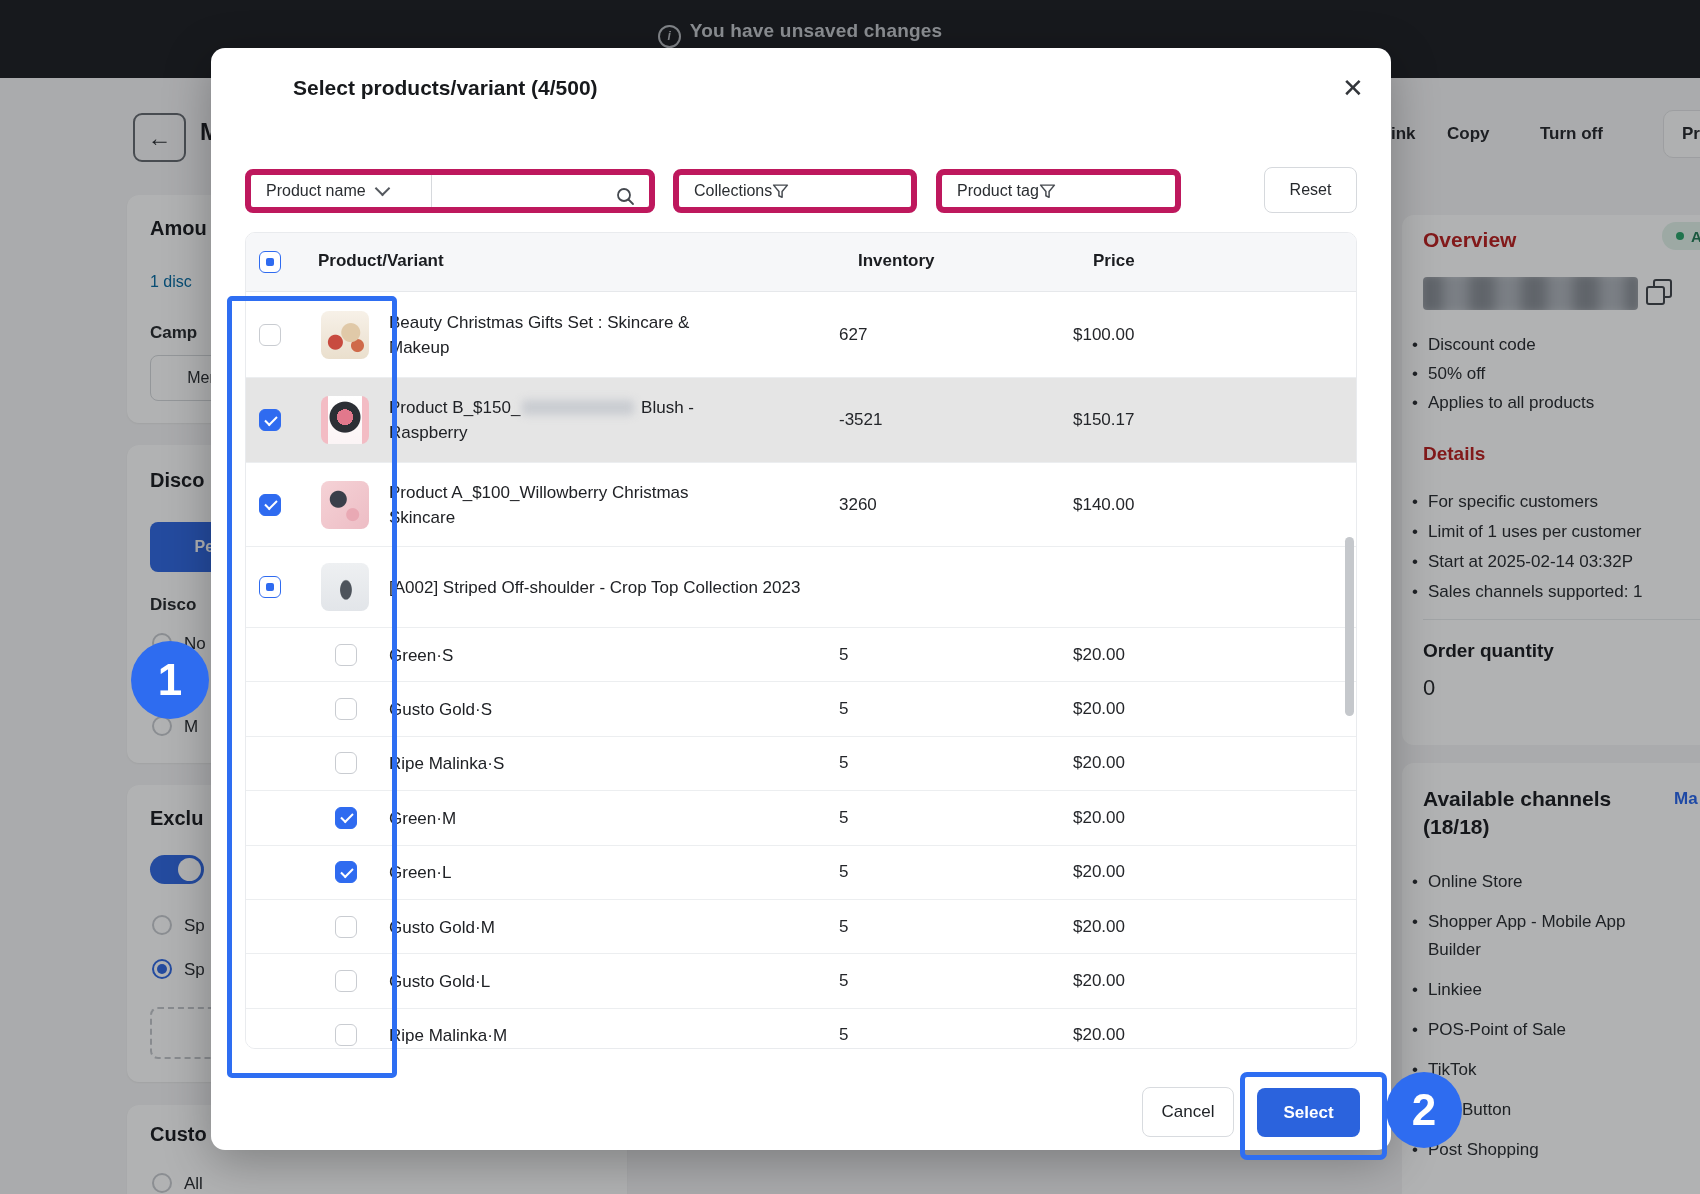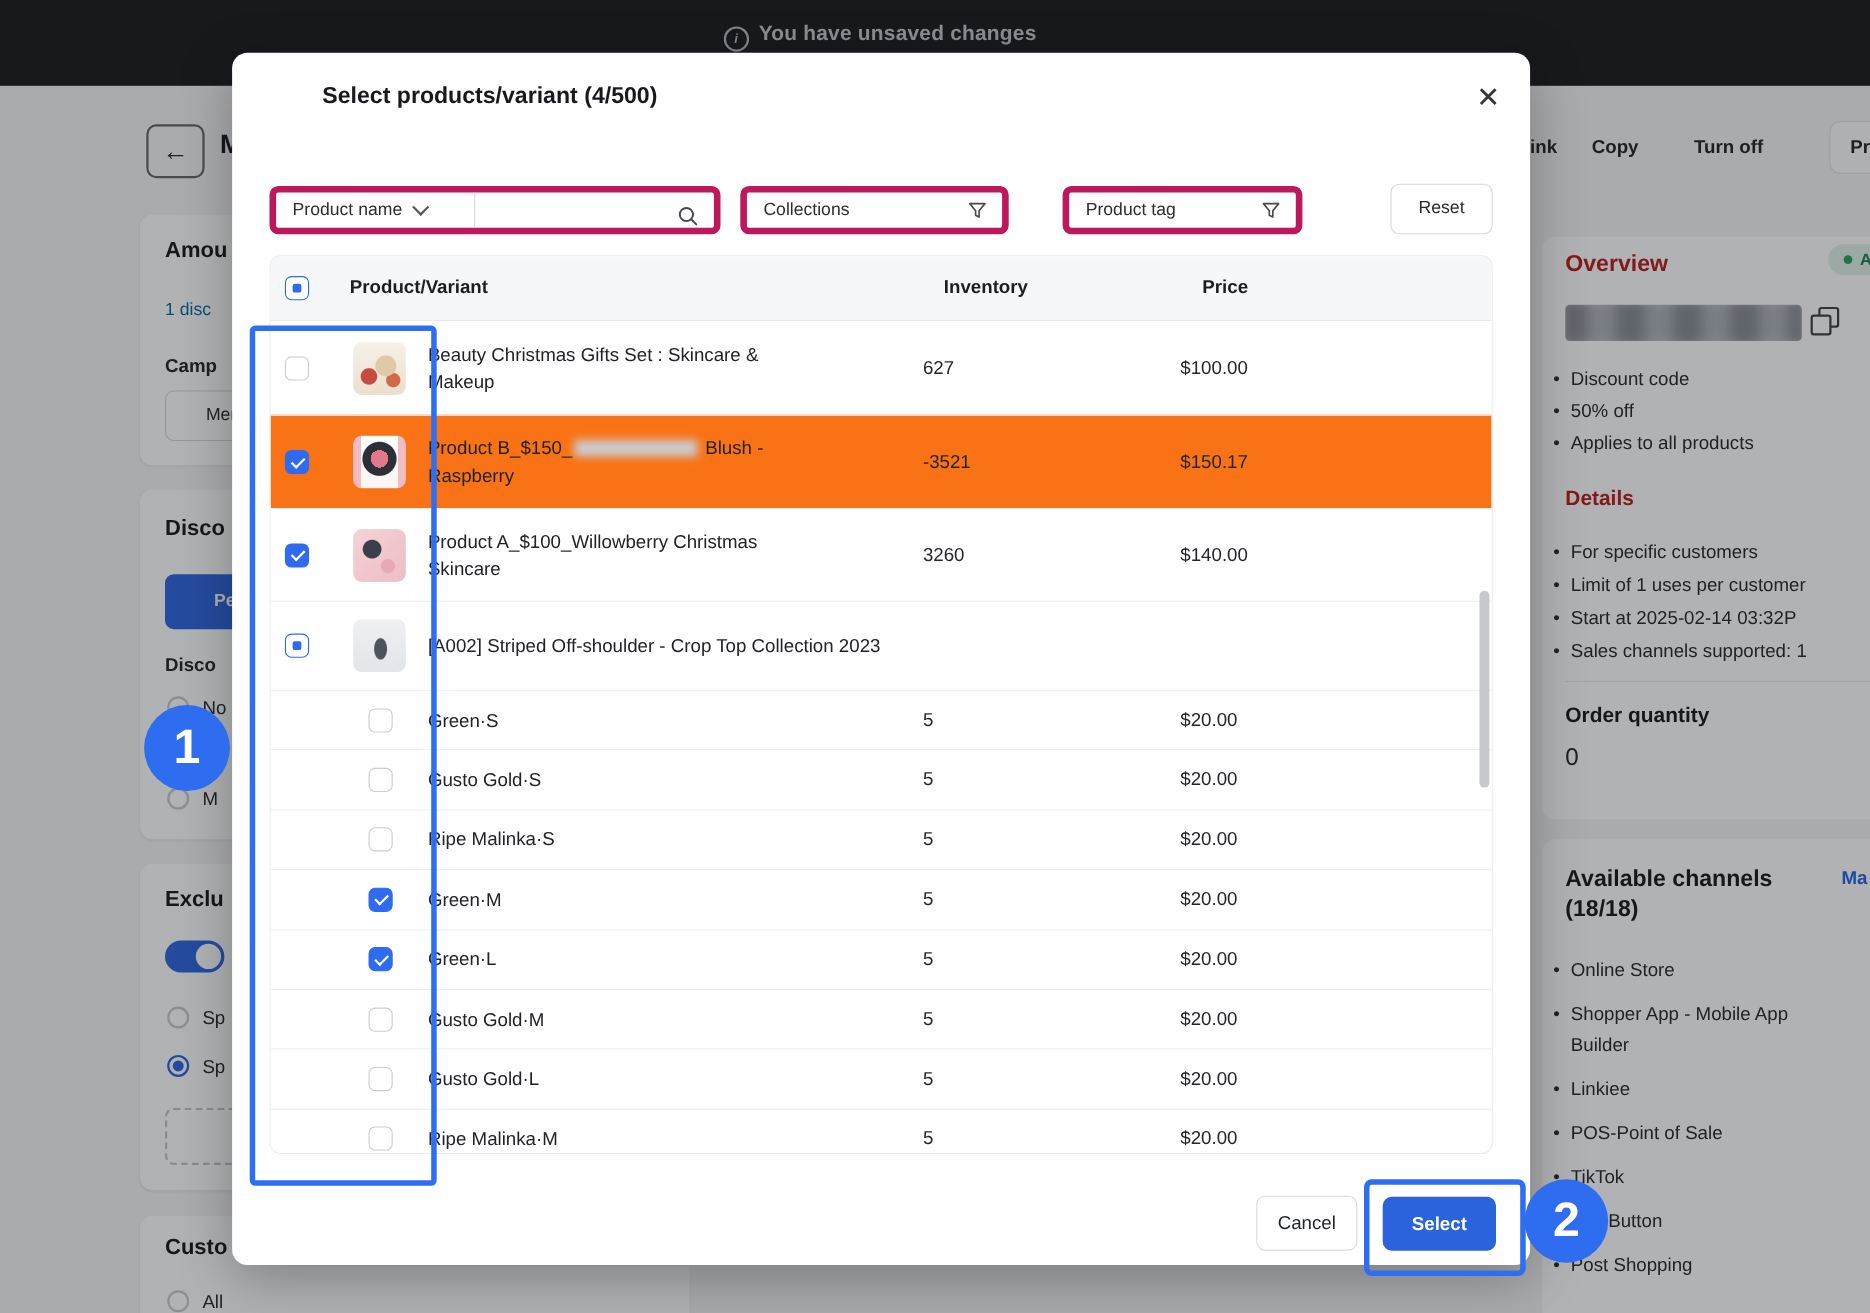--- a/index.html
+++ b/index.html
@@ -73,37 +73,37 @@
   .fbox{position:absolute;top:121px;height:44px;border:6px solid #be185d;border-radius:8px;
         box-sizing:border-box;display:flex;align-items:center;background:#fff;}
   .combo{left:34px;width:410px;}
   .combo-label{padding-left:15px;font-size:16px;color:#2a2d31;display:flex;align-items:center;}
   .chev{width:9px;height:9px;border-right:2px solid #55595f;border-bottom:2px solid #55595f;
         transform:rotate(45deg);margin-left:11px;margin-top:-5px;}
   .combo-div{position:absolute;left:180px;top:0;bottom:0;width:1px;background:#d6d9dd;}
   .combo input{position:absolute;left:192px;top:4px;width:175px;height:34px;border:0;outline:none;
                font-size:16px;font-family:inherit;background:transparent;}
   .search-ic{position:absolute;right:14px;top:12px;}
-  .filter-sel{justify-content:space-between;padding:0 14px 0 15px;font-size:16px;color:#2a2d31;}
+  .filter-sel{padding:0 14px 0 15px;font-size:16px;color:#2a2d31;}
   .collections{left:462px;width:244px;}
-  .ptag{left:755px;width:218px;}
+  .ptag{left:725px;width:245px;}
   .reset-btn{position:absolute;left:1053px;top:119px;width:93px;height:46px;border:1px solid #d6d9dd;
              border-radius:8px;background:#fff;font-size:16px;color:#26292d;display:flex;
              align-items:center;justify-content:center;box-sizing:border-box;}
   
   .tablec{position:absolute;left:34px;top:184px;width:1112px;height:817px;border:1px solid #e9ebee;
           border-radius:10px;box-sizing:border-box;overflow:hidden;background:#fff;}
   .thead{position:relative;height:58px;background:#f6f7f9;border-bottom:1px solid #e6e8eb;}
   .th-product{position:absolute;left:72px;top:18px;font-size:17px;font-weight:600;color:#1b1d21;}
   .th-inv{position:absolute;left:612px;top:18px;font-size:17px;font-weight:600;color:#1b1d21;}
   .th-price{position:absolute;left:847px;top:18px;font-size:17px;font-weight:600;color:#1b1d21;}
   .trow{position:relative;border-top:1px solid #eceef0;background:#fff;}
   .trow:first-child{border-top:0;}
   .trow.variant{height:53.4px;}
-  .trow.hl{background:#f97316;}
+  .trow.hl{background:#e5e5e5;}
   .cb{position:absolute;left:13px;top:50%;transform:translateY(-50%);width:22px;height:22px;
       border-radius:6px;background:#fff;border:1.5px solid #c9ccd1;box-sizing:border-box;}
   .variant .cb{left:89px;}
   .thead .cb{top:18px;transform:none;}
   .cb.checked{background:#2f6bf0;border-color:#2f6bf0;}
   .cb.checked::after{content:"";position:absolute;left:4.5px;top:5.5px;width:10px;height:5px;
       border-left:2.5px solid #fff;border-bottom:2.5px solid #fff;transform:rotate(-45deg);}
   .cb.indeterminate{border:1.5px solid #2f6bf0;}
   .cb.indeterminate::after{content:"";position:absolute;left:5.5px;top:5.5px;width:8px;height:8px;
       border-radius:2px;background:#2f6bf0;}

